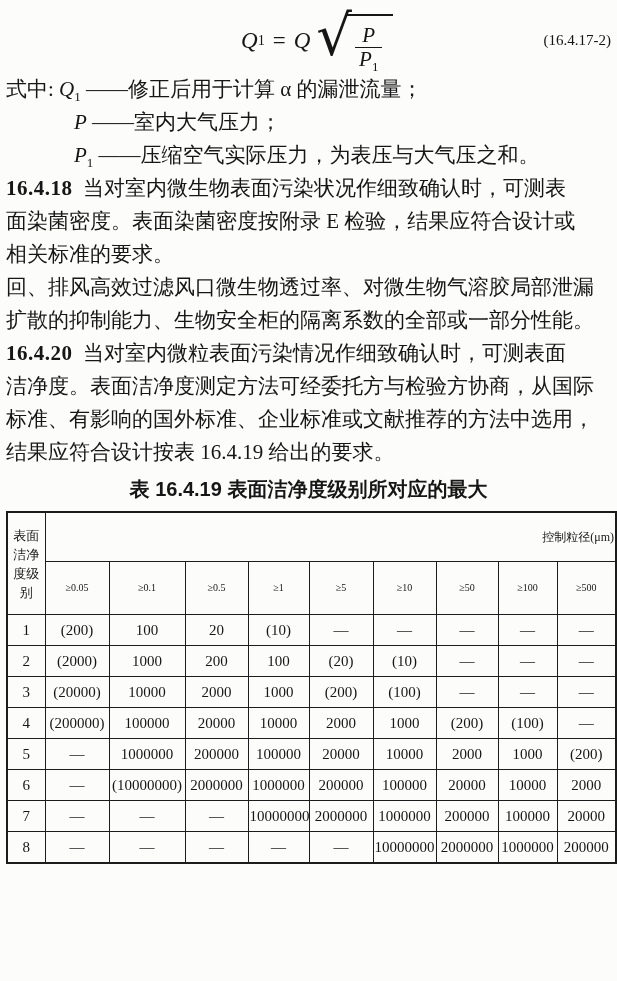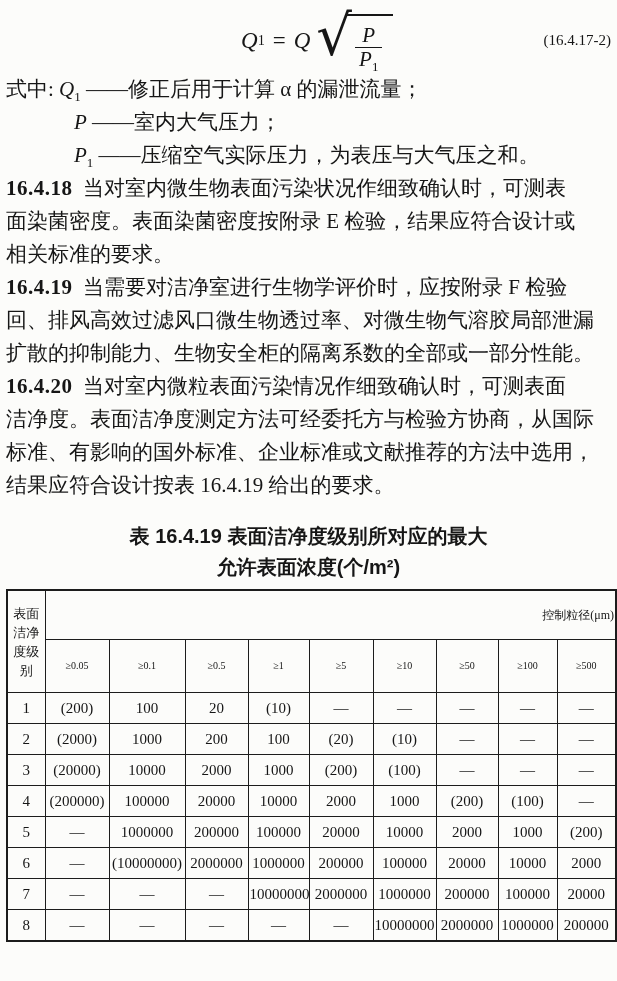--- a/index.html
+++ b/index.html
@@ -24,21 +24,21 @@
   .sqrt{display:inline-flex;align-items:flex-start;margin-left:6px;}
   .sqrt-sym{font-style:normal;font-size:56px;line-height:52px;margin-right:-5px;font-family:"DejaVu Sans",sans-serif;}
   .sqrt-body{border-top:2px solid #161616;margin-top:4px;padding:2px 8px 0 5px;}
   .frac{display:inline-flex;flex-direction:column;align-items:center;font-size:21px;line-height:23px;}
   .frac-num{padding:0 7px;border-bottom:1.7px solid #161616;}
   .frac-den{padding:0 7px;}
   .eq-no{margin-left:auto;font-size:15px;}
 
   
   .tbl-title{font-family:"Liberation Sans","DejaVu Sans",sans-serif;font-weight:bold;
-    text-align:center;font-size:20px;line-height:31px;margin-top:19px;}
+    text-align:center;font-size:20px;line-height:31px;margin-top:5px;}
 
   
   table{border-collapse:collapse;table-layout:fixed;width:609px;margin:6px auto 0 auto;
     font-size:15px;line-height:18px;}
   td,th{border:1px solid #1c1c1c;text-align:center;vertical-align:middle;
     padding:0 1px;font-weight:normal;overflow:hidden;}
   table{border:2px solid #1c1c1c;}
   .corner-cell{font-size:13px;line-height:19px;padding:0 3px;}
   .group-cell{height:48px;font-size:12px;text-align:right;}
   .colhead-row td{height:52px;font-size:10px;}
@@ -75,34 +75,32 @@
     <div class="line hang"><span class="mvar">P</span><sub>1</sub><span> ——</span><span>压缩空气实际压力，为表压与大气压之和。</span></div>
   </div>
 
   <div>
     <div class="line"><b class="secno">16.4.18</b><span>  当对室内微生物表面污染状况作细致确认时，可测表</span></div>
     <div class="line">面染菌密度。表面染菌密度按附录 E 检验，结果应符合设计或</div>
     <div class="line">相关标准的要求。</div>
   </div>
 
   <div>
-    <div class="line"><b class="secno">16.4.19</b><span>  当需要对洁净室进行生物学评价时，应按附录 F 检验</span></div>
     <div class="line">回、排风高效过滤风口微生物透过率、对微生物气溶胶局部泄漏</div>
     <div class="line">扩散的抑制能力、生物安全柜的隔离系数的全部或一部分性能。</div>
   </div>
 
   <div>
     <div class="line"><b class="secno">16.4.20</b><span>  当对室内微粒表面污染情况作细致确认时，可测表面</span></div>
     <div class="line">洁净度。表面洁净度测定方法可经委托方与检验方协商，从国际</div>
     <div class="line">标准、有影响的国外标准、企业标准或文献推荐的方法中选用，</div>
     <div class="line">结果应符合设计按表 16.4.19 给出的要求。</div>
   </div>
 
   <div class="tbl-title">表 16.4.19  表面洁净度级别所对应的最大</div>
-  <div class="tbl-title" style="margin-top:0;">允许表面浓度(个/m²)</div>
 
   <table>
     <colgroup>
       <col style="width:38px">
         <col style="width:64px">
         <col style="width:76px">
         <col style="width:63px">
         <col style="width:61px">
       <col style="width:64px">
         <col style="width:63px">

